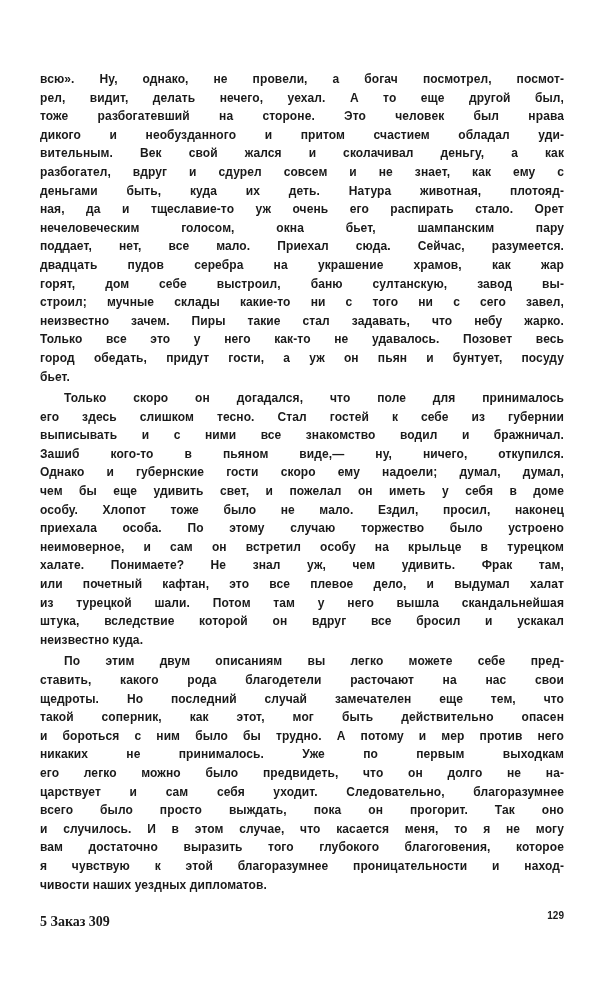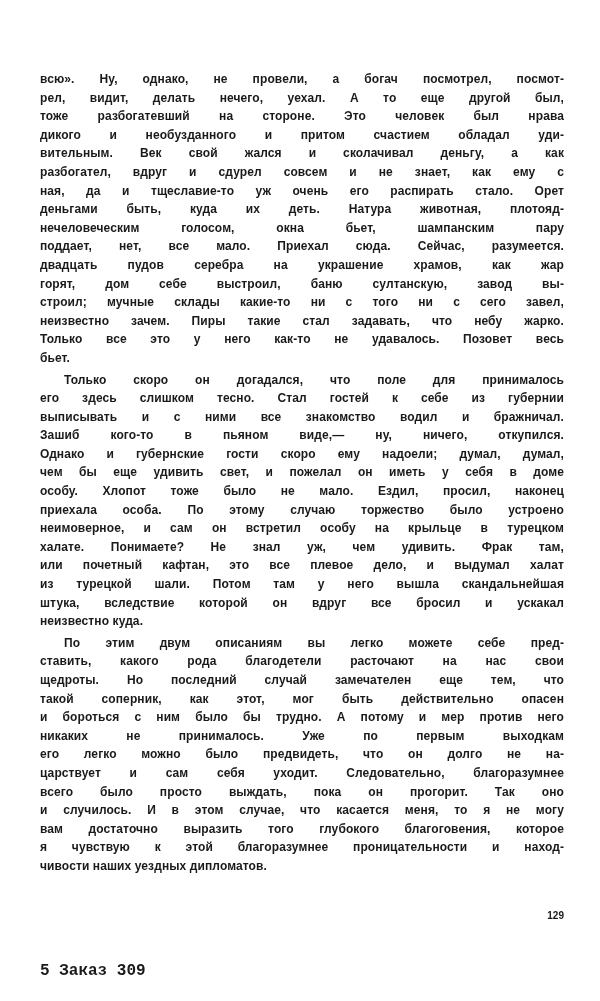--- a/index.html
+++ b/index.html
@@ -24,50 +24,50 @@
     letter-spacing: 0.1px;
   }
   .line.last { text-align-last: left; }
   .line.indent { padding-left: 24px; }
   .line .it { }
   .footer {
     position: absolute; left: 40px; top: 910px; width: 524px; height: 20px;
   }
   .sig {
     position: absolute; left: 0; top: 4px;
-    font-size: 16px; font-weight: bold;
-    font-family: Liberation Mono, monospace;
-    margin-top: 48px;
+    font-size: 14px; font-weight: bold;
+    font-family: Liberation Serif, serif;
   }
   .pagenum {
     position: absolute; right: 0; top: 0;
     font-size: 10px; font-weight: bold;
   }
 </style>
 </head>
 <body>
 
 <div class="page">
 
   <div class="para">
     <span class="line">всю». Ну, однако, не провели, а богач посмотрел, посмот-</span>
     <span class="line">рел, видит, делать нечего, уехал. А то еще другой был,</span>
     <span class="line">тоже разбогатевший на стороне. Это человек был нрава</span>
     <span class="line">дикого и необузданного и притом счастием обладал уди-</span>
     <span class="line">вительным. Век свой жался и сколачивал деньгу, а как</span>
     <span class="line">разбогател, вдруг и сдурел совсем и не знает, как ему с</span>
+    <span class="line">деньгами быть, куда их деть. Натура животная, плотояд-</span>
     <span class="line">ная, да и тщеславие-то уж очень его распирать стало. Орет</span>
-    <span class="line">деньгами быть, куда их деть. Натура животная, плотояд-</span>
     <span class="line">нечеловеческим голосом, окна бьет, шампанским пару</span>
     <span class="line">поддает, нет, все мало. Приехал сюда. Сейчас, разумеется.</span>
     <span class="line">двадцать пудов серебра на украшение храмов, как жар</span>
     <span class="line">горят, дом себе выстроил, баню султанскую, завод вы-</span>
     <span class="line">строил; мучные склады какие-то ни с того ни с сего завел,</span>
     <span class="line">неизвестно зачем. Пиры такие стал задавать, что небу жарко.</span>
     <span class="line">Только все это у него как-то не удавалось. Позовет весь</span>
+    <span class="line">город обедать, придут гости, а уж он пьян и бунтует, посуду</span>
     <span class="line last">бьет.</span>
   </div>
 
   <div class="para">
     <span class="line indent">Только скоро он догадался, что поле для принималось</span>
     <span class="line">его здесь слишком тесно. Стал гостей к себе из губернии</span>
     <span class="line">выписывать и с ними все знакомство водил и бражничал.</span>
     <span class="line">Зашиб кого-то в пьяном виде,— ну, ничего, откупился.</span>
     <span class="line">Однако и губернские гости скоро ему надоели; думал, думал,</span>
     <span class="line">чем бы еще удивить свет, и пожелал он иметь у себя в доме</span>

